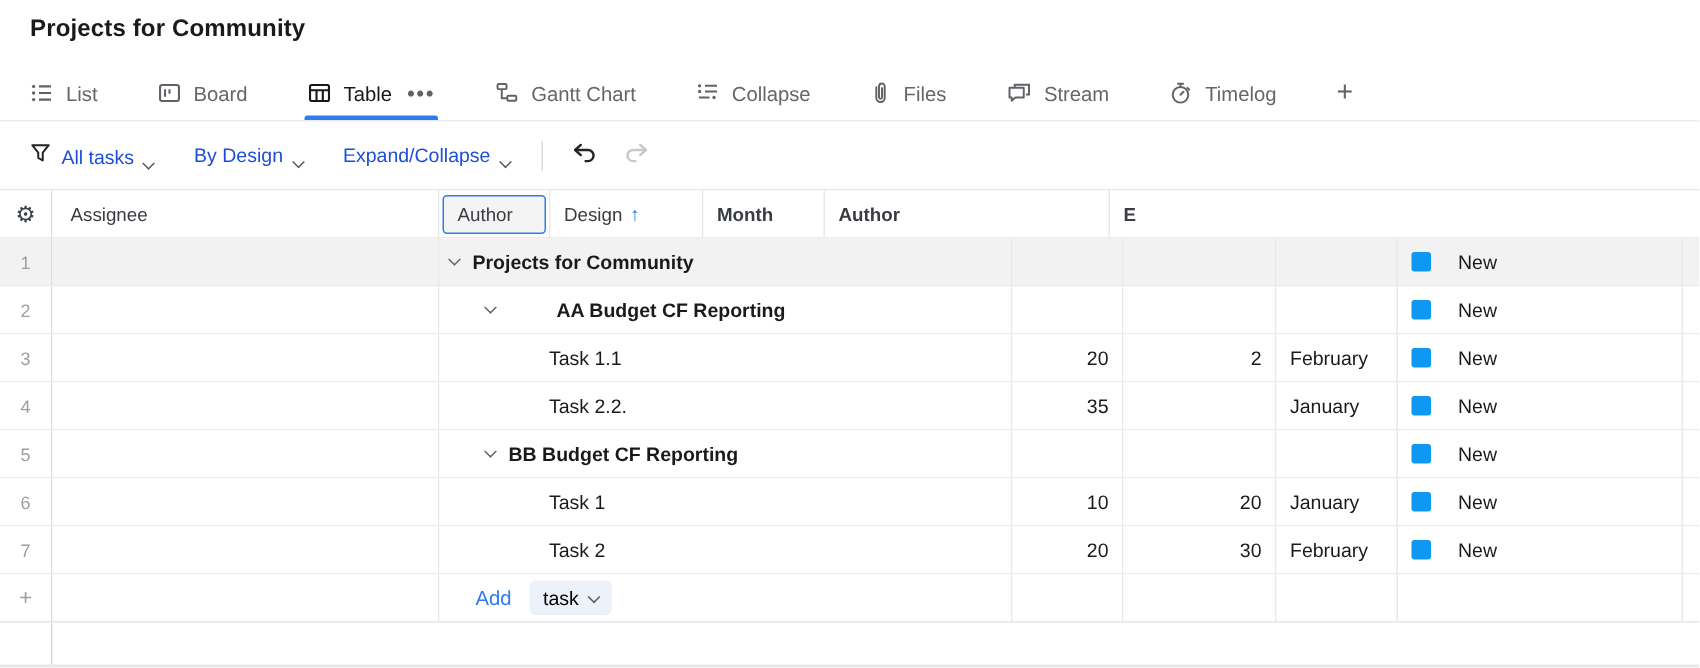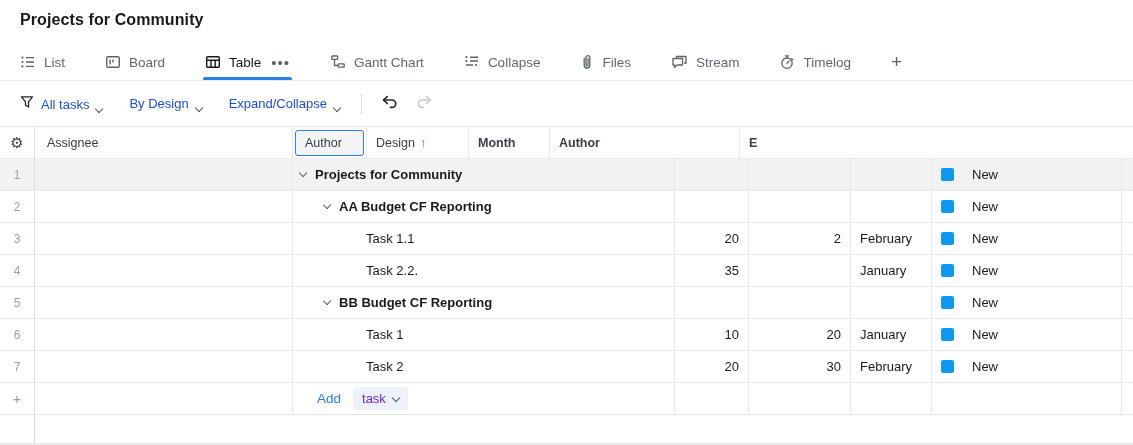--- a/index.html
+++ b/index.html
@@ -63,21 +63,21 @@
     transform:rotate(45deg); margin:-3px 9px 0 0; flex:0 0 auto; cursor:pointer; }
   .t-bold { font-weight:700; }
   .status-square { width:13px; height:13px; border-radius:2px; flex:0 0 auto; }
 
   
   .addrow { display:flex; height:32px; border-bottom:1px solid #e6e6e6; }
   .addrow .c-gutter { color:#9aa0a6; font-size:15px; cursor:pointer; }
   .addrow .c-title { padding-left:24px; gap:12px; }
   .add-link { color:var(--accent); font-size:13.5px; cursor:pointer; }
   .type-pill { display:flex; align-items:center; gap:7px; background:#edf2fa; border-radius:4px;
-    padding:4px 9px; font-size:13px; color:#6d28d9; cursor:pointer; }
+    padding:4px 9px; font-size:13px; color:#000000; cursor:pointer; }
   .type-pill .chev { margin-top:-2px; border-color:#55585c; }
 
   
   .undergrid { position:relative; height:28px; }
   .undergrid .gutter-line { position:absolute; left:34px; top:0; bottom:0; width:1px; background:#d9d9d9; }
   .bottom-strip { height:3px; background:#e9e9e9; }
 </style>
 </head>
 <body>
 
@@ -241,21 +241,21 @@
         <div class="cell c-month"></div>
         <div class="cell c-status">
           <span class="status-square" style="background: rgb(13, 153, 242);"></span>
           <span>New</span>
         </div>
         <div class="cell c-extra"></div>
       </div>
       <div class="row">
         <div class="cell c-gutter">2</div>
         <div class="cell c-assignee"></div>
-        <div class="cell c-title" style="padding-left: 31px;">
+        <div class="cell c-title" style="padding-left: 31px; gap: 32px;">
           <span class="row-chev"></span>
           <span class="t-bold">AA Budget CF Reporting</span>
         </div>
         <div class="cell c-author"></div>
         <div class="cell c-design"></div>
         <div class="cell c-month"></div>
         <div class="cell c-status">
           <span class="status-square" style="background: rgb(13, 153, 242);"></span>
           <span>New</span>
         </div>

